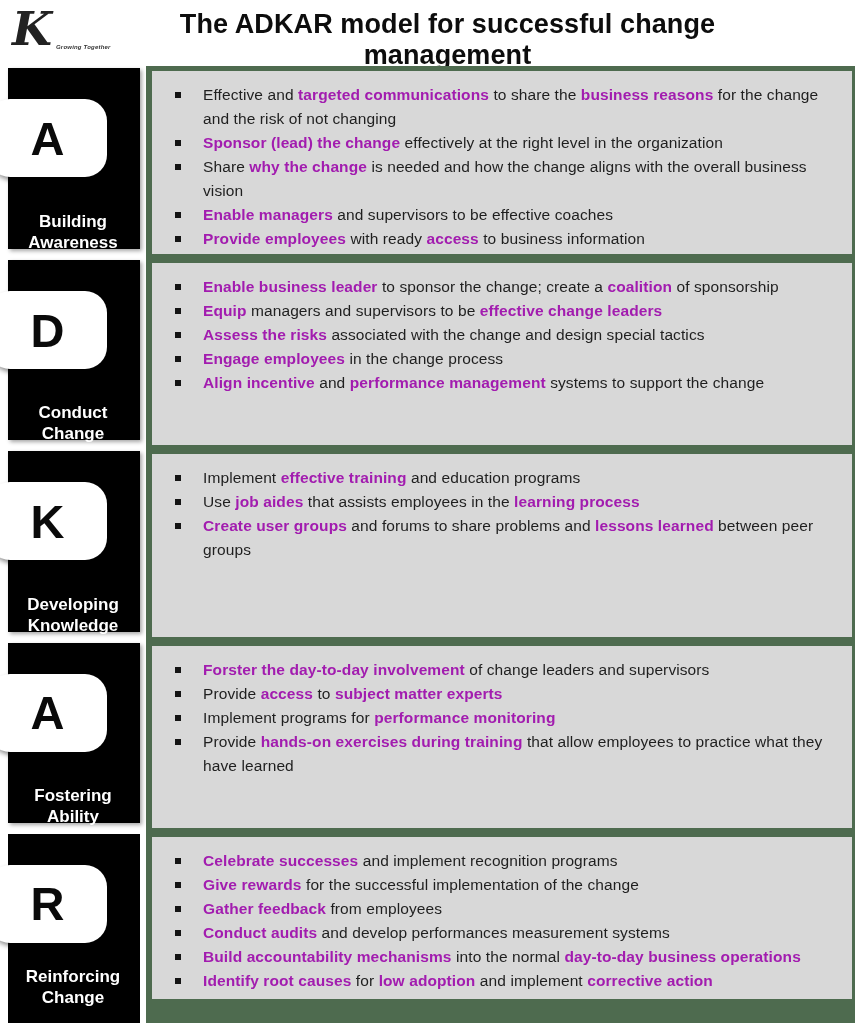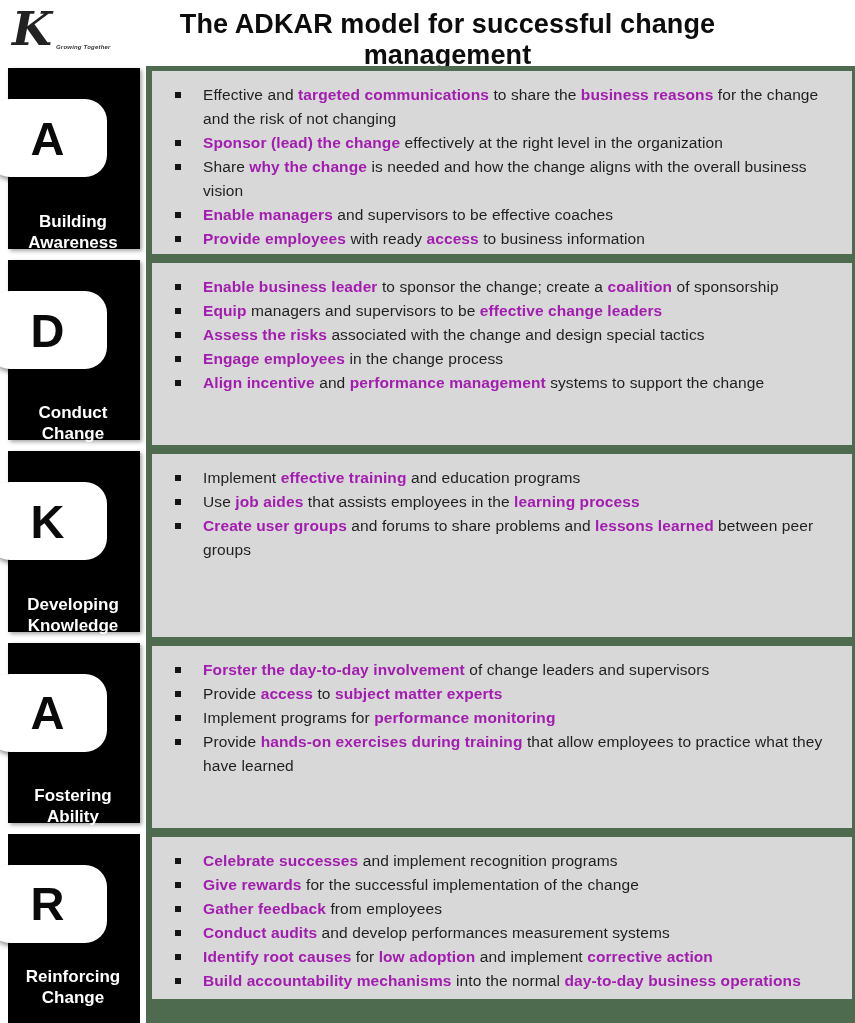--- a/index.html
+++ b/index.html
@@ -189,19 +189,19 @@
           <div>Change</div>
         </div>
     </div>
     <div class="content-col">
       <div class="content-box">
         <ul class="bullets">
             <li class="bullet"><span class="marker"></span><b>Celebrate successes</b><span> and implement recognition programs</span></li>
             <li class="bullet"><span class="marker"></span><b>Give rewards</b><span> for the successful implementation of the change</span></li>
             <li class="bullet"><span class="marker"></span><b>Gather feedback</b><span> from employees</span></li>
             <li class="bullet"><span class="marker"></span><b>Conduct audits</b><span> and develop performances measurement systems</span></li>
+            <li class="bullet"><span class="marker"></span><b>Build accountability mechanisms</b><span> into the normal </span><b>day-to-day business operations</b></li>
             <li class="bullet"><span class="marker"></span><b>Identify root causes</b><span> for </span><b>low adoption</b><span> and implement </span><b>corrective action</b></li>
-            <li class="bullet"><span class="marker"></span><b>Build accountability mechanisms</b><span> into the normal </span><b>day-to-day business operations</b></li>
           </ul>
       </div>
     </div>
   </div>
 </div>
 
 </body></html>

